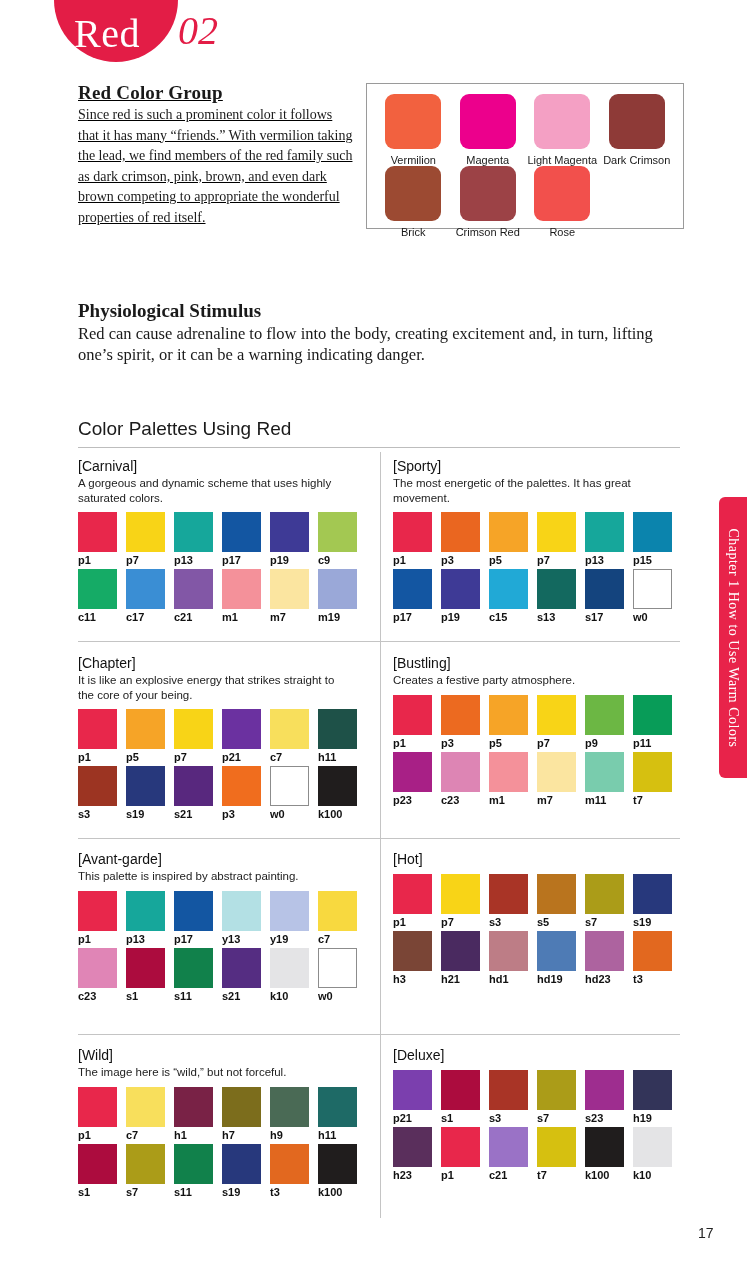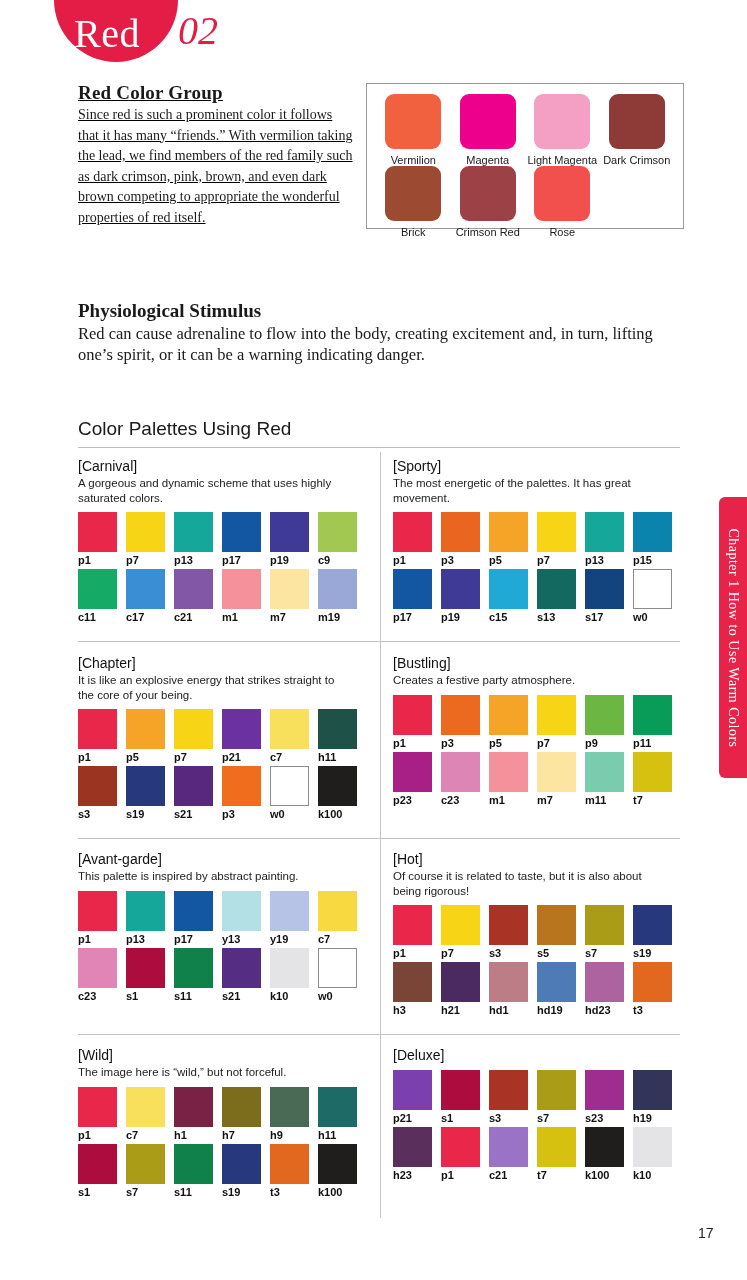--- a/index.html
+++ b/index.html
@@ -598,21 +598,20 @@
           </div>
           <div class="sw-cell">
             <div class="sw-chip bordered" style="background: rgb(255, 255, 255);"></div>
             <div class="sw-code">w0</div>
           </div>
         </div>
       </div>
     </div>
     <div class="palette" style="left: 393px; top: 851px;">
       <div class="palette-name">[Hot]</div>
-      <div class="palette-desc">Of course it is related to taste, but it is also about being rigorous!</div>
       <div class="palette-rows">
         <div class="sw-row">
           <div class="sw-cell">
             <div class="sw-chip" style="background: rgb(232, 39, 75);"></div>
             <div class="sw-code">p1</div>
           </div>
           <div class="sw-cell">
             <div class="sw-chip" style="background: rgb(248, 212, 23);"></div>
             <div class="sw-code">p7</div>
           </div>

